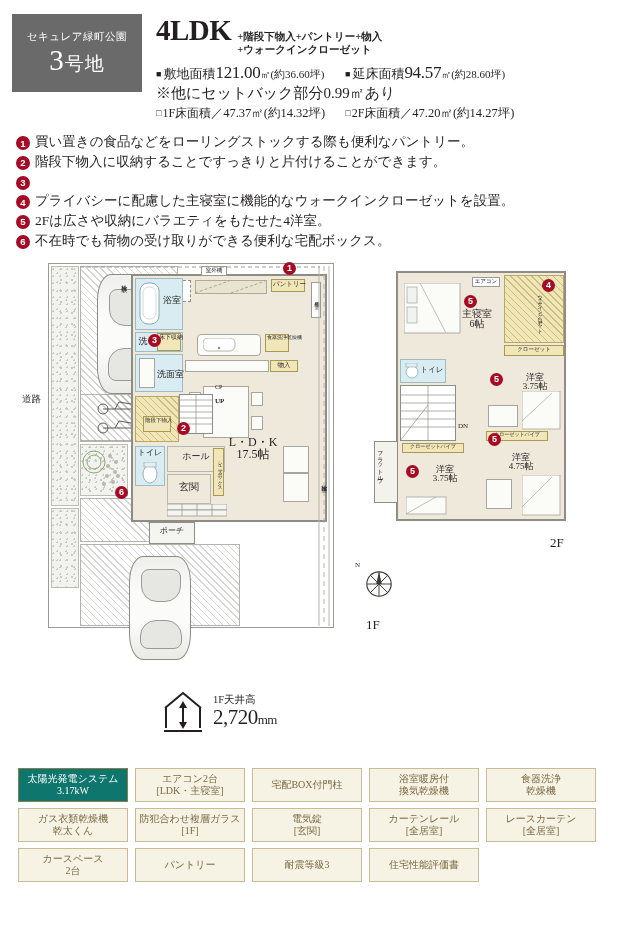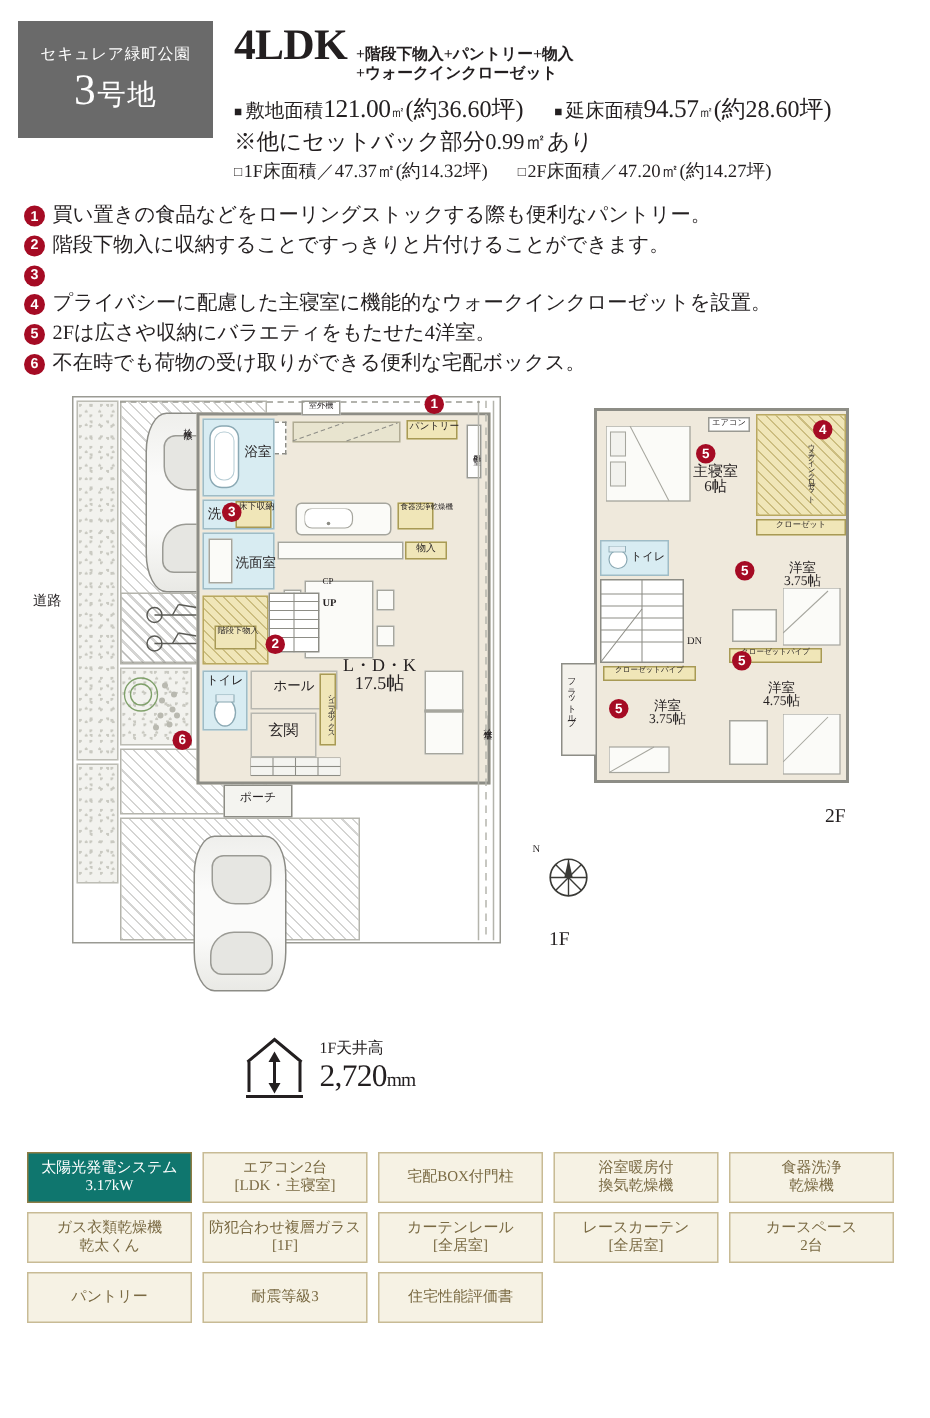--- a/index.html
+++ b/index.html
@@ -32,21 +32,21 @@
   .header-right { flex:1 1 auto; padding-left:14px; padding-top:2px; }
 
   .plan-line { display:flex; align-items:baseline;font-weight:bold; }
   .plan-type { font-size:29px; letter-spacing:-0.5px; line-height:1; }
   .plan-extra { font-size:10.5px; line-height:1.25; padding-left:6px; padding-top:1px; }
 
   .area-row { margin-top:7px; font-size:13px; white-space:nowrap; }
   .area-row .sq { font-family:"Liberation Sans", sans-serif; font-size:9px; vertical-align:1px; margin-right:2px;}
   .area-row .num { font-size:17px; letter-spacing:-0.3px; }
   .area-row .unit { font-size:10px; }
-  .area-row .paren { font-size:16px; }
+  .area-row .paren { font-size:11px; }
   .gapx { display:inline-block; width:14px; }
 
   .setback { font-size:15px; margin-top:1px; }
 
   .floor-areas { margin-top:2px; font-size:12px; white-space:nowrap; }
   .floor-areas .sq-open { font-family:"Liberation Sans", sans-serif; font-size:9px; vertical-align:1px; margin-right:1px; }
   .floor-areas .fnum { font-size:12.5px; }
 
   
   .features { margin:12px 0 0 16px; }
@@ -593,20 +593,24 @@
 
   <div class="spec">
     <span>ガス衣類乾燥機</span>
     <span>乾太くん</span>
   </div>
   <div class="spec">
     <span>防犯合わせ複層ガラス</span>
     <span>[1F]</span>
   </div>
   <div class="spec">
+    <span>電気錠</span>
+    <span>[玄関]</span>
+  </div>
+  <div class="spec">
     <span>カーテンレール</span>
     <span>[全居室]</span>
   </div>
   <div class="spec">
     <span>レースカーテン</span>
     <span>[全居室]</span>
   </div>
 
   <div class="spec">
     <span>カースペース</span>

